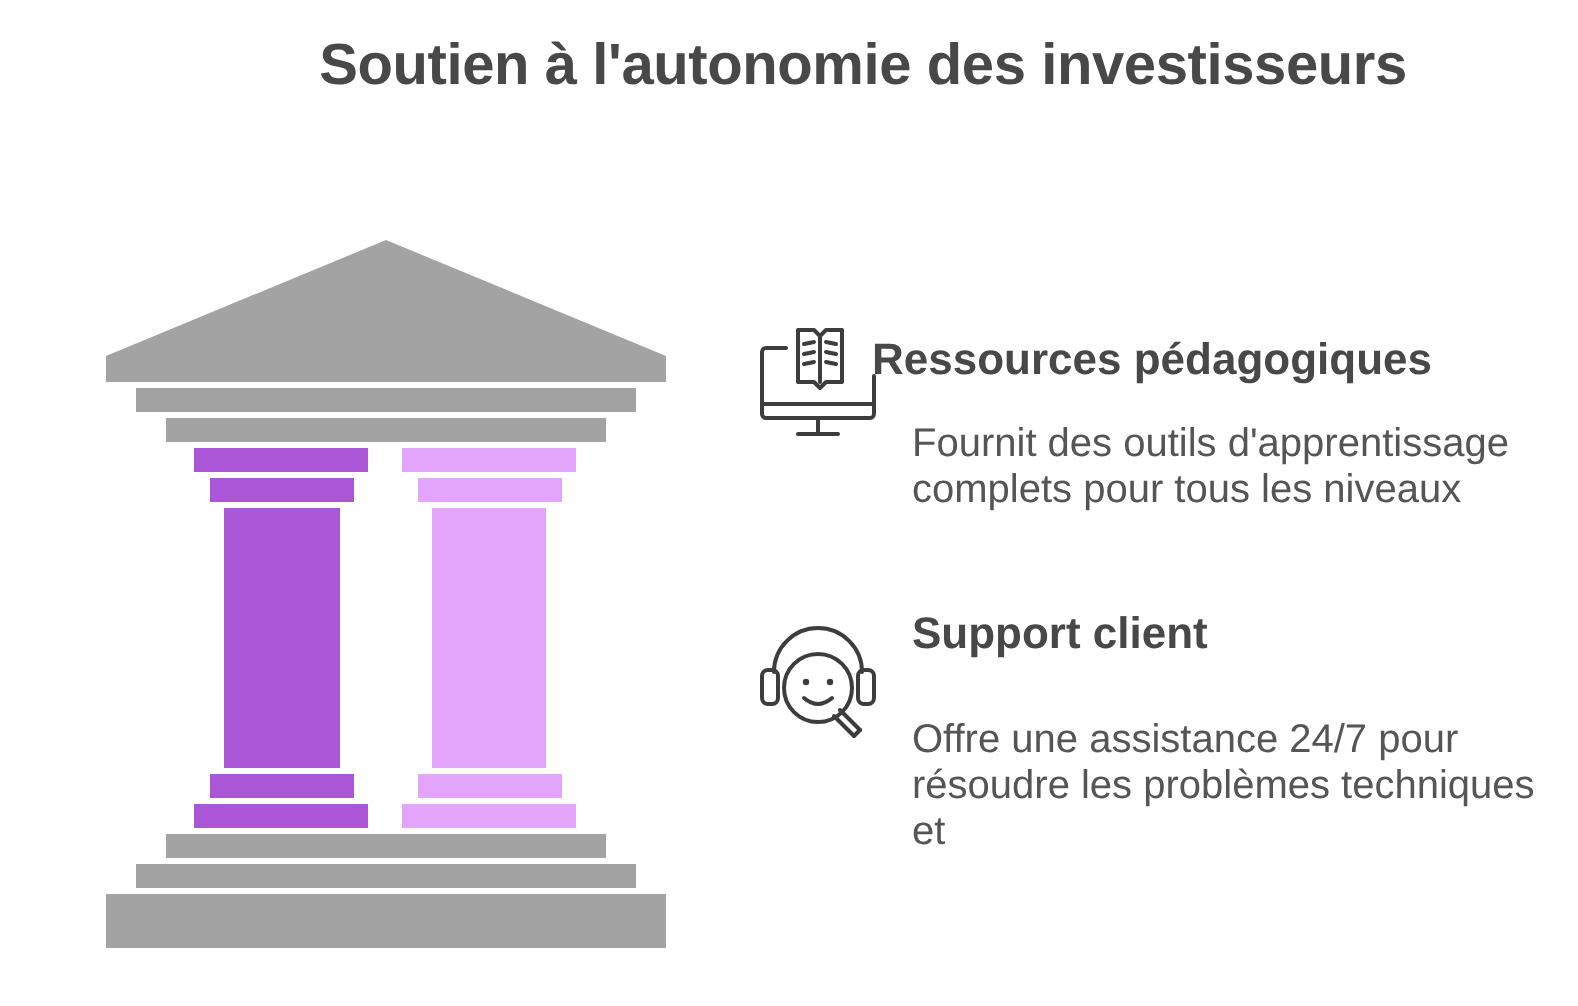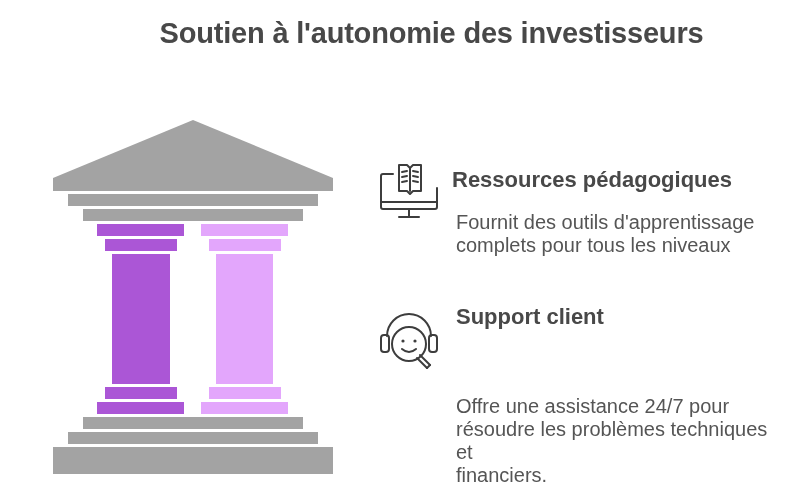--- a/index.html
+++ b/index.html
@@ -68,21 +68,21 @@
     <line x1="33" y1="8" x2="33" y2="31"></line>
     <line x1="25" y1="12" x2="30" y2="11"></line>
     <line x1="25" y1="17" x2="30" y2="16"></line>
     <line x1="25" y1="22" x2="30" y2="21"></line>
     <line x1="36" y1="11" x2="41" y2="12"></line>
     <line x1="36" y1="16" x2="41" y2="17"></line>
     <line x1="36" y1="21" x2="41" y2="22"></line>
   </g>
 </svg>
 
-<div class="heading" style="left:452px; top:167px;">Ressources pédagogiques</div>
+<div class="heading" style="left:436px; top:167px;">Ressources pédagogiques</div>
 <div class="desc" style="left:456px; top:211px;">
   <div>Fournit des outils d'apprentissage</div>
   <div>complets pour tous les niveaux</div>
 </div>
 
 <svg class="icon" style="left:377px; top:308px;" width="64" height="66" viewBox="0 0 64 66">
   <g fill="none" stroke="#3d3d3d" stroke-width="2" stroke-linecap="round" stroke-linejoin="round">
 
     <path d="M10 28 A22 22 0 0 1 54 28"></path>
 
@@ -95,17 +95,16 @@
 
     <path d="M40 50 L50 60"></path>
     <path d="M43 47 L53 57"></path>
     <path d="M50 60 L53 57"></path>
   </g>
   <circle cx="26" cy="33" r="1.6" fill="#3d3d3d"></circle>
   <circle cx="38" cy="33" r="1.6" fill="#3d3d3d"></circle>
 </svg>
 
 <div class="heading" style="left:456px; top:304px;">Support client</div>
-<div class="desc" style="left:456px; top:359px;margin-top:36px;">
+<div class="desc" style="left:456px; top:359px;">
   <div>Offre une assistance 24/7 pour</div>
   <div>résoudre les problèmes techniques et</div>
-  <div>financiers.</div>
 </div>
 
 </body></html>

